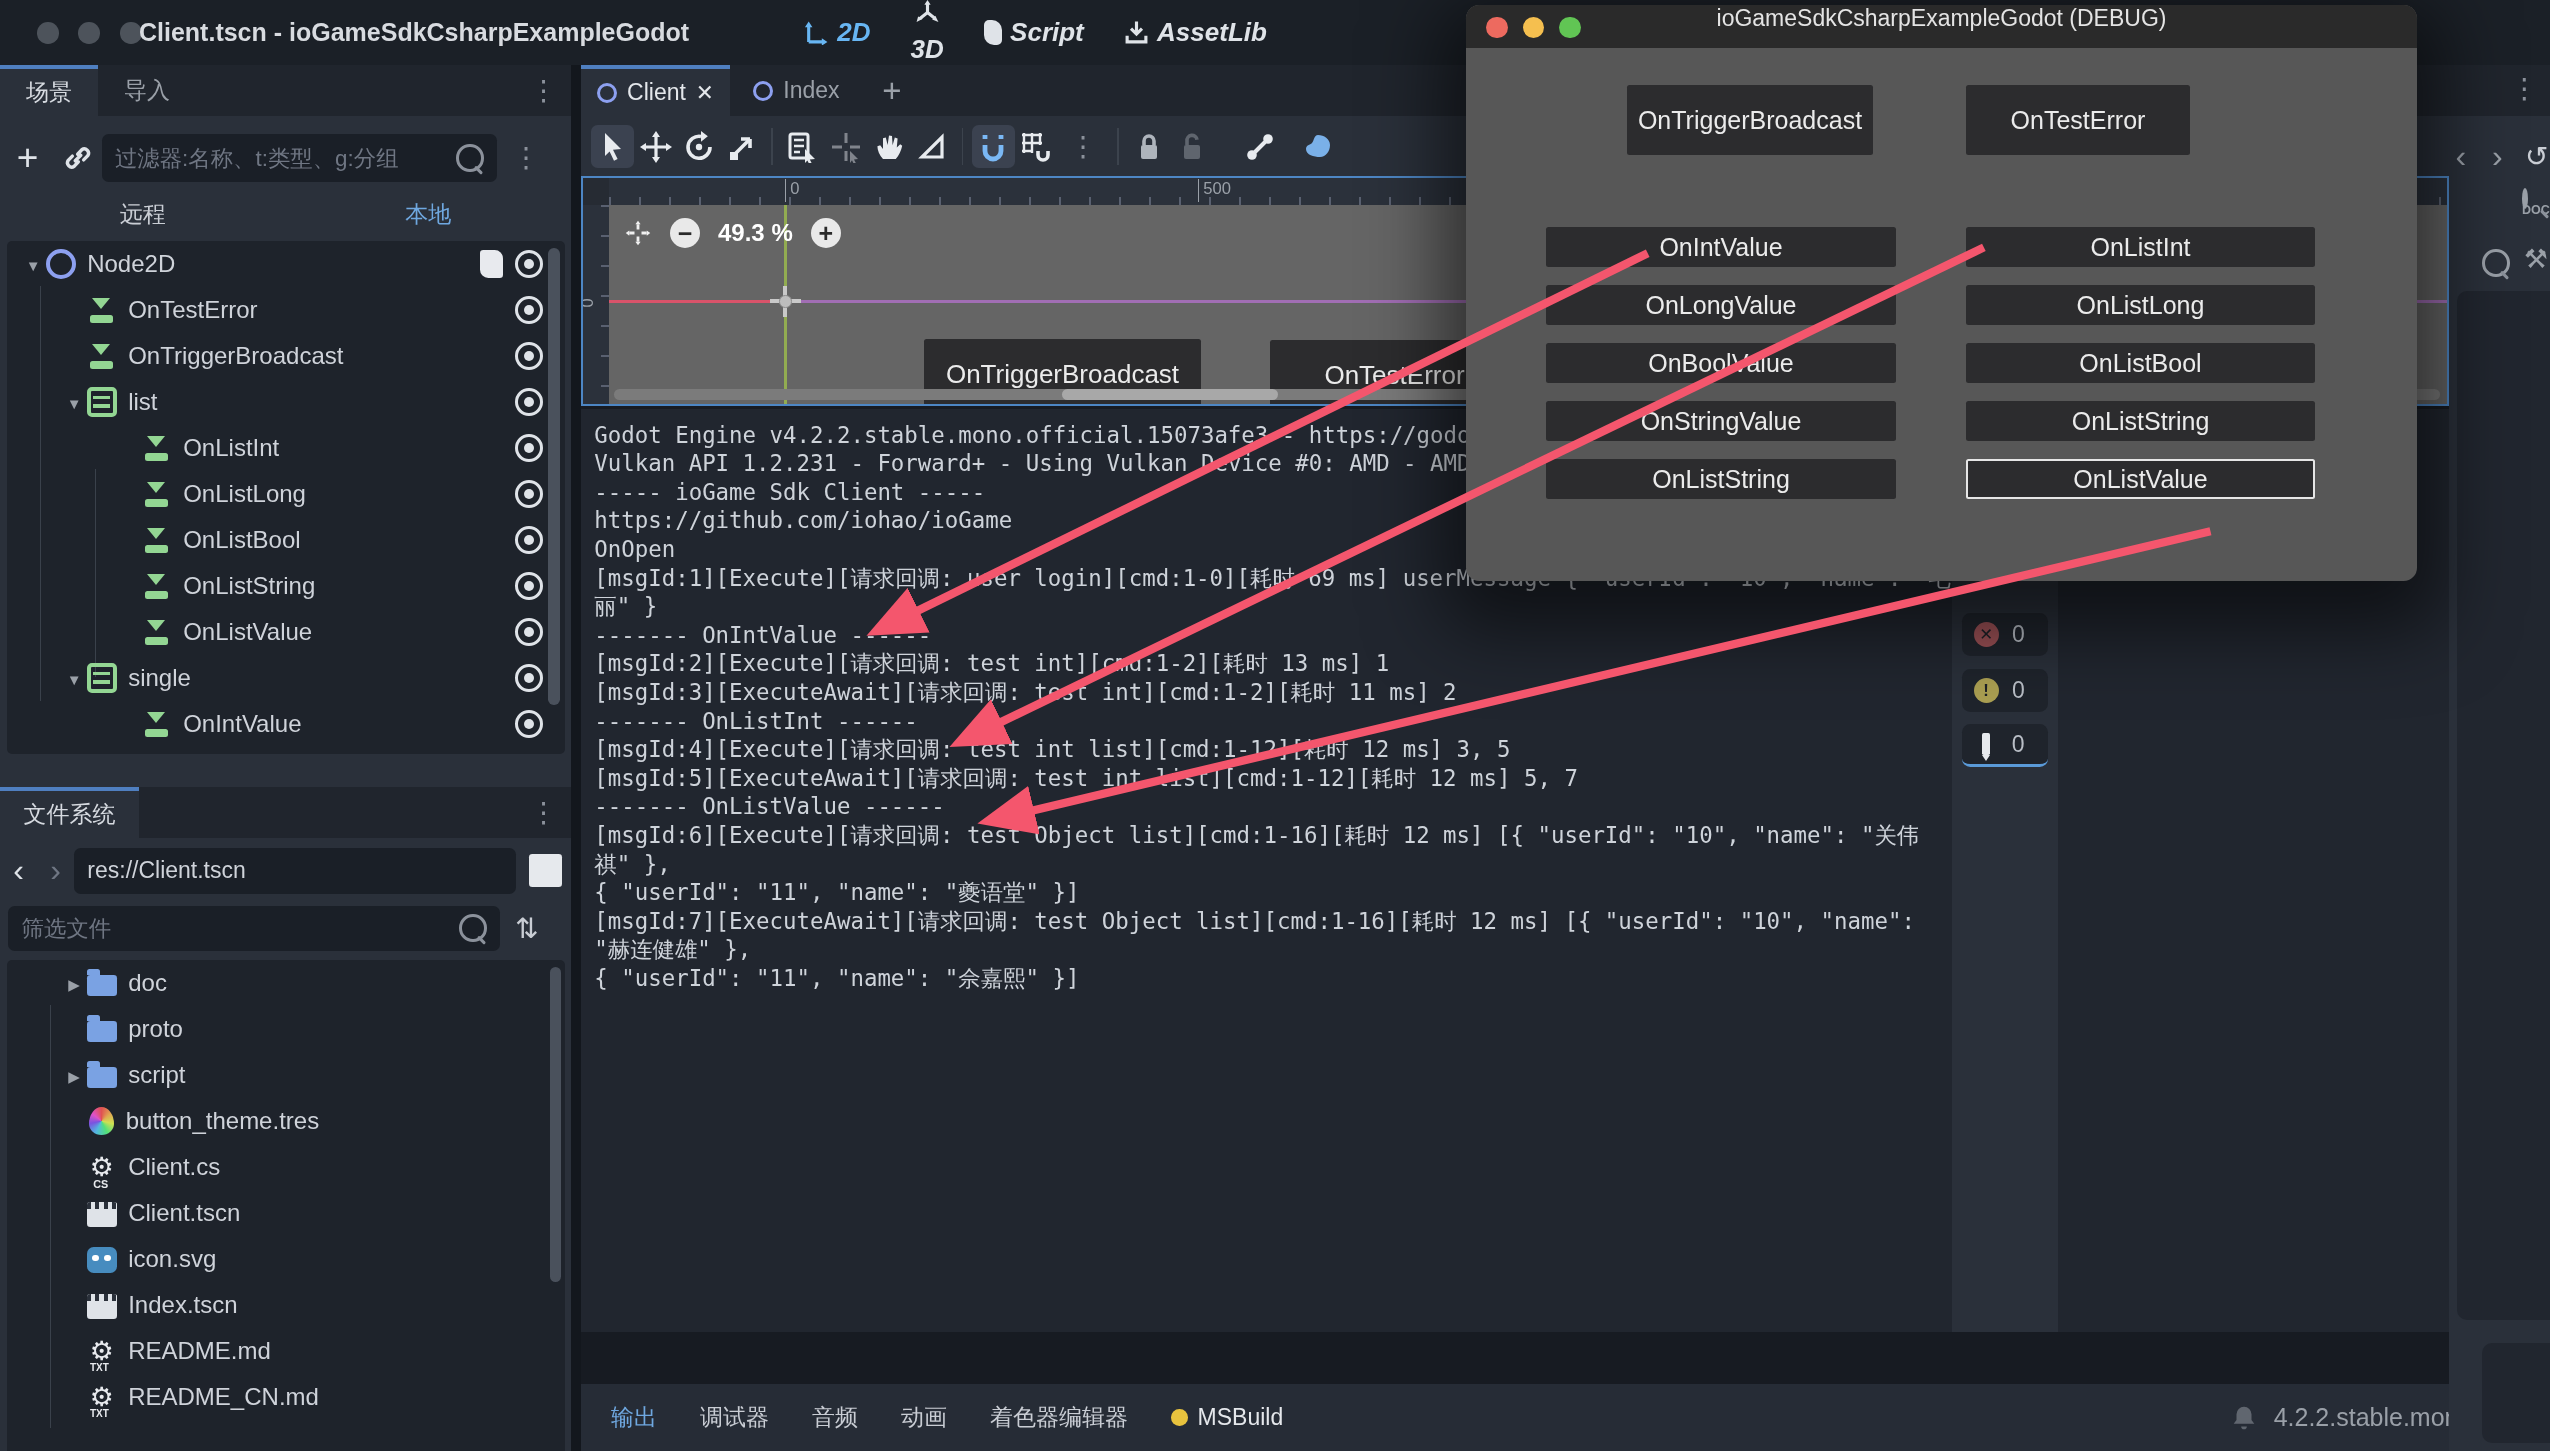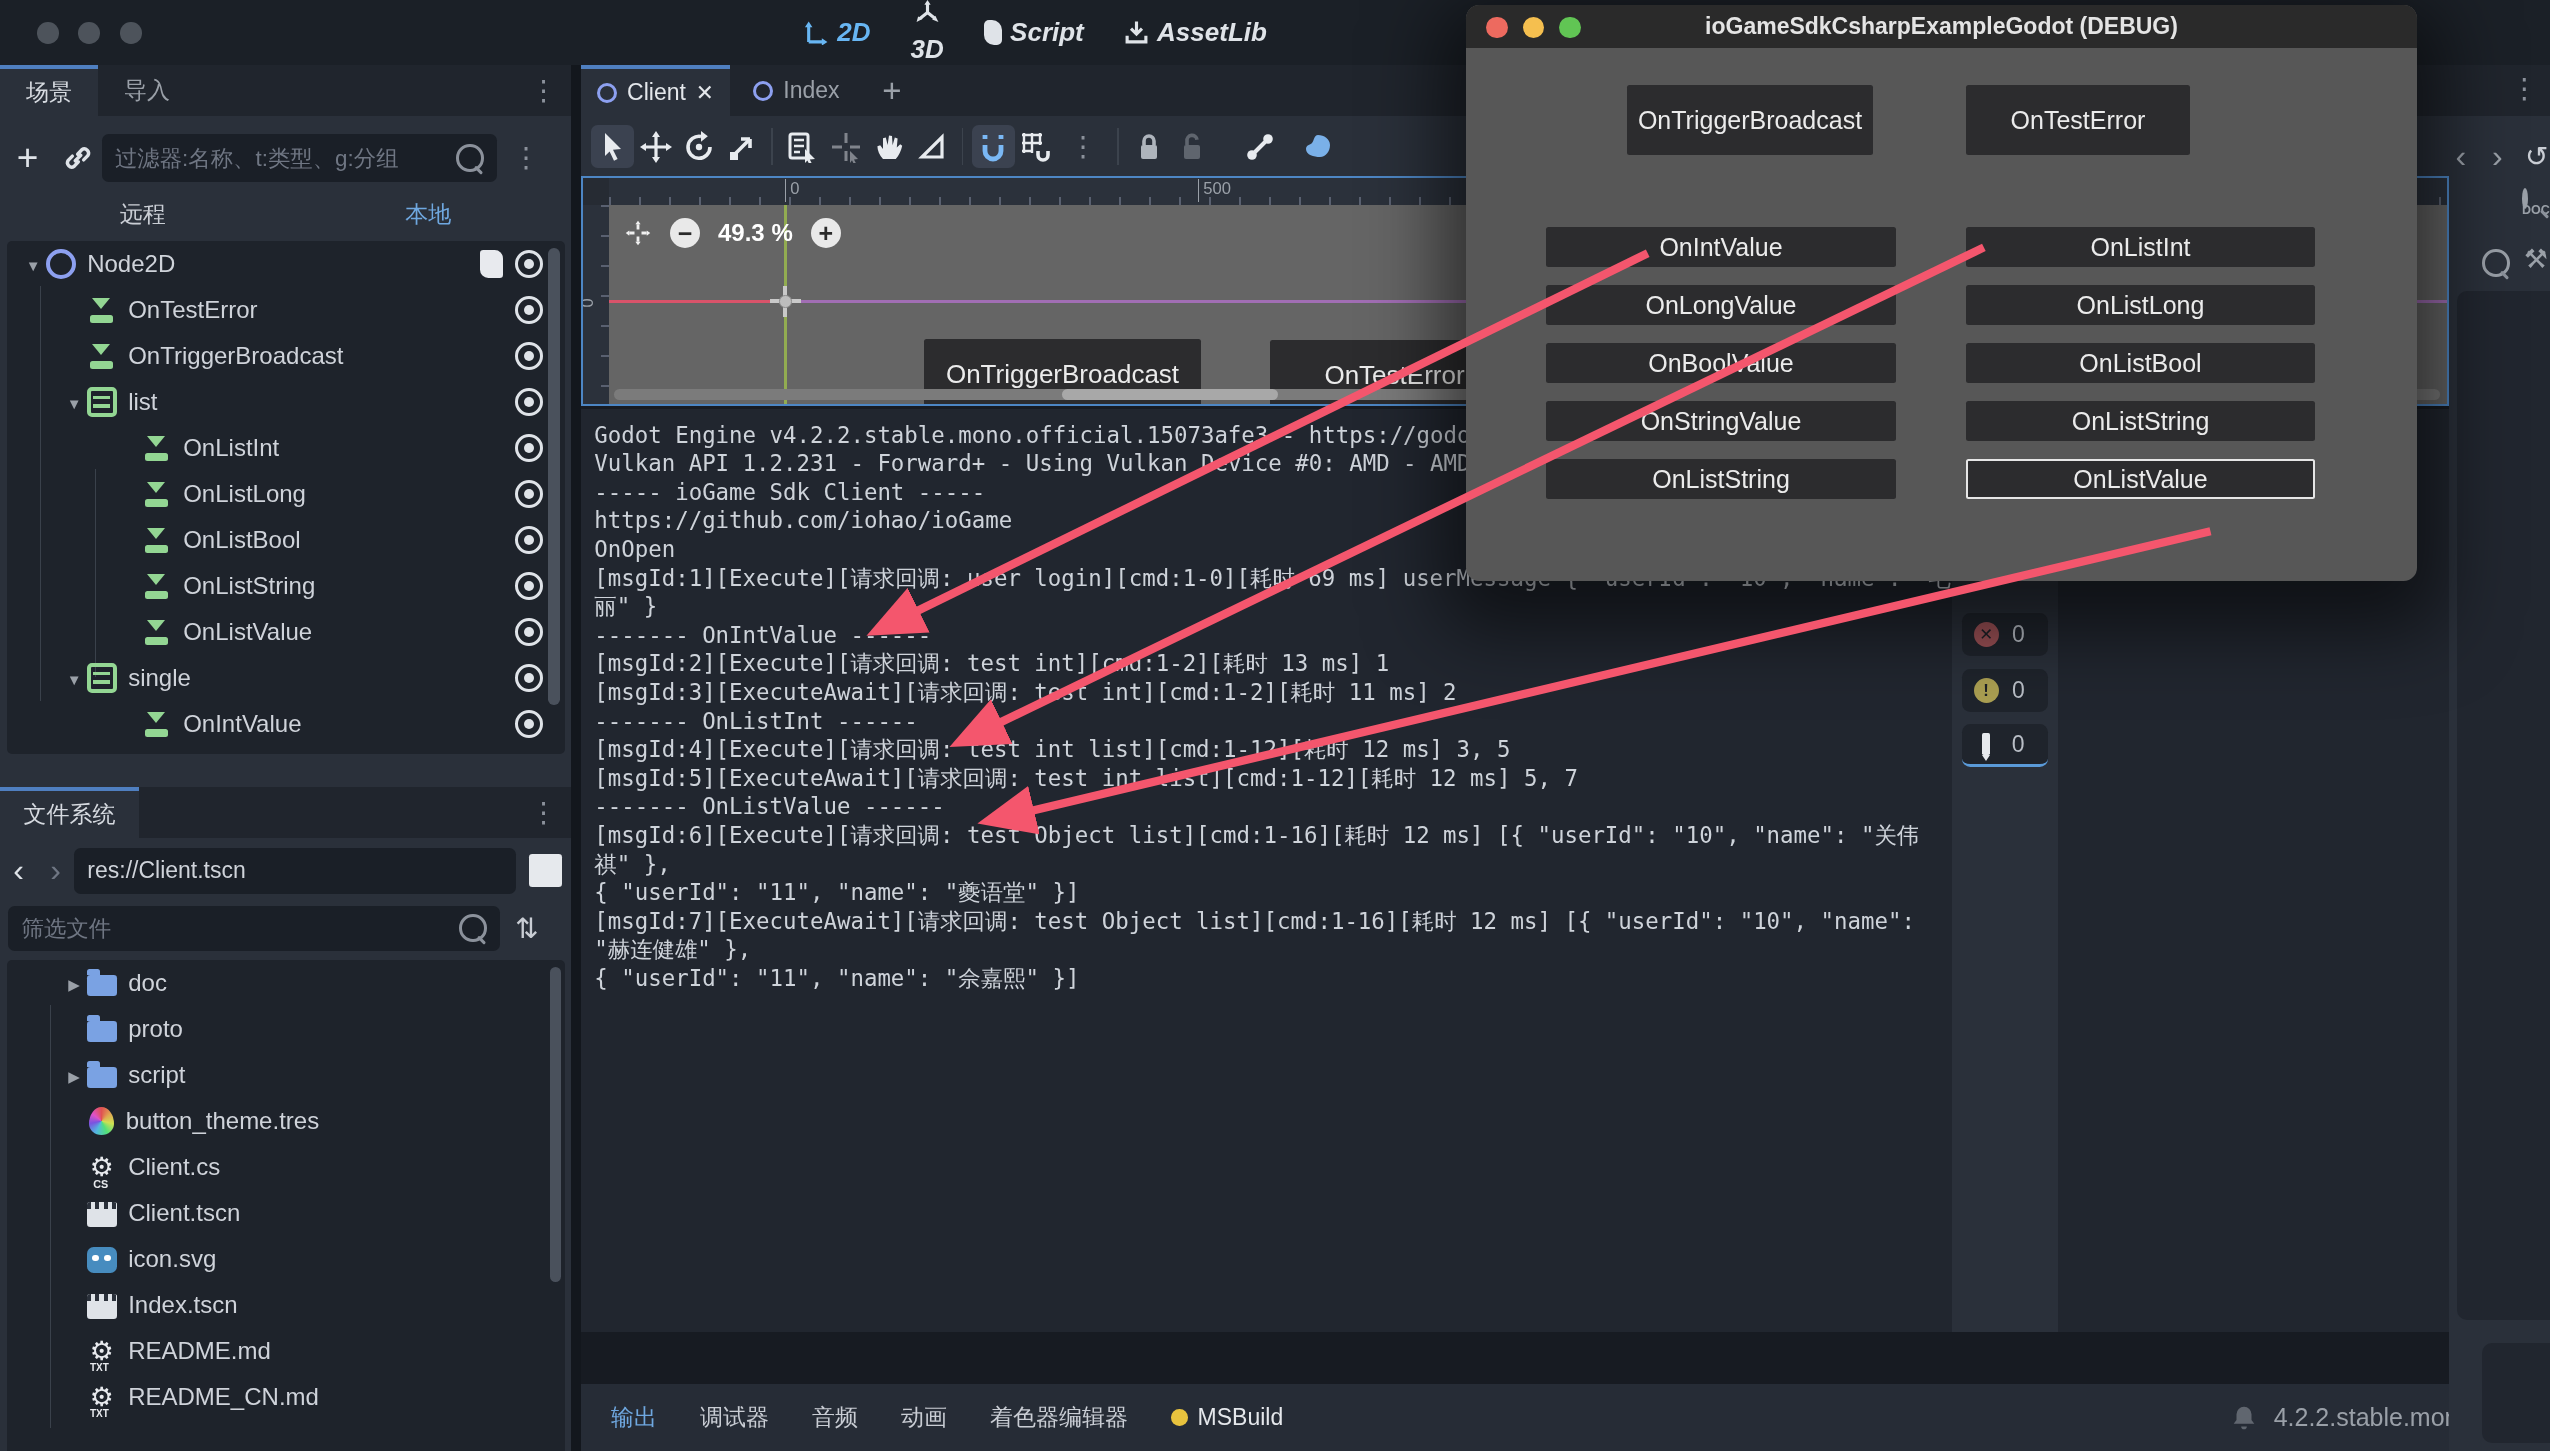--- a/index.html
+++ b/index.html
@@ -53,22 +53,22 @@
   .trow.d2{padding-left:110px;}
   .trow .grow{flex:1;}
   
   .tbtn{width:43px;height:43px;display:flex;align-items:center;justify-content:center;border-radius:6.6px;flex:none;}
   .tbtn.on{background:#3b4250;}
   .tbtn svg{width:32px;height:32px;}
   .vdiv{width:1.7px;height:37px;background:#3c434d;margin:0 8.3px;flex:none;}
   
   #dbgwin{left:1466px;top:5px;width:951px;height:576px;border-radius:13.3px;background:#575757;
     box-shadow:0 25px 75px 25px rgba(0,0,0,0.55);z-index:50;}
-  #dbgwin .wtitle{height:43px;background:#2a2a2a;border-radius:13.3px 13.3px 0 0;display:flex;align-items:center;justify-content:center;
-    font-size:23px;font-weight:bold;color:#e4e4e4;position:relative;}
+  #dbgwin .wtitle{height:43px;background:#2a2a2a;border-radius:13.3px 13.3px 0 0;display:flex;justify-content:center;
+    font-size:23px;font-weight:normal;color:#e4e4e4;position:relative;}
   .traffic{position:absolute;left:20px;top:11.6px;display:flex;gap:15px;}
   .traffic span{width:21.6px;height:21.6px;border-radius:50%;display:block;}
   .gbtn{position:absolute;background:#2c2c2e;color:#ebebeb;font-size:25px;display:flex;align-items:center;justify-content:center;border-radius:2.5px;box-sizing:border-box;}
   .gbtn.focus{border:2.5px solid #e6e6e6;}
   
   .logline{white-space:pre;font-family:"DejaVu Sans Mono","Liberation Mono",monospace;font-size:22.4px;line-height:28.6px;color:#ced3da;}
   
   .badge{position:absolute;left:10px;width:86px;height:43px;background:#1f242c;border-radius:8.3px;display:flex;align-items:center;padding:0 11.6px;box-sizing:border-box;gap:13.3px;}
   .badge .cnt{font-size:23px;color:#b9bec6;}
   .cicon{width:25px;height:25px;border-radius:50%;display:flex;align-items:center;justify-content:center;font-size:16.6px;font-weight:bold;color:#1d2127;flex:none;}
@@ -83,20 +83,21 @@
 </style>
 </head>
 <body>
 
 <div id="screen">
 
   <div class="abs" style="left:0;top:0;width:2550px;height:65px;background:#1b2027;">
     <span class="abs" style="left:37px;top:22.4px;width:21.6px;height:21.6px;border-radius:50%;background:#4d535b;"></span>
     <span class="abs" style="left:78px;top:22.4px;width:21.6px;height:21.6px;border-radius:50%;background:#4d535b;"></span>
     <span class="abs" style="left:120px;top:22.4px;width:21.6px;height:21.6px;border-radius:50%;background:#4d535b;"></span>
+    <span class="abs" style="left:139px;top:0;height:65px;line-height:65px;font-size:25px;font-weight:bold;color:#d8dbe0;">Client.tscn - ioGameSdkCsharpExampleGodot</span>
 
     <div class="abs" style="left:804px;top:0;height:65px;display:flex;align-items:center;gap:40px;font-style:italic;">
       <div style="display:flex;align-items:center;gap:8.3px;color:#68b6f3;font-size:26px;font-weight:bold;">
         <svg width="25" height="25" viewBox="0 0 16 16">
             <path d="M3 14V4M3 14h9" stroke="#68b6f3" stroke-width="2" fill="none"></path>
             <path d="M3 1l2.4 3.6H.6zM15 14l-3.6 2.4v-4.8z" fill="#68b6f3"></path>
           </svg>
         <span>2D</span>
       </div>
       <div style="display:flex;align-items:center;gap:8.3px;color:#dfe3e8;font-size:26px;font-weight:bold;flex-direction:column;">

